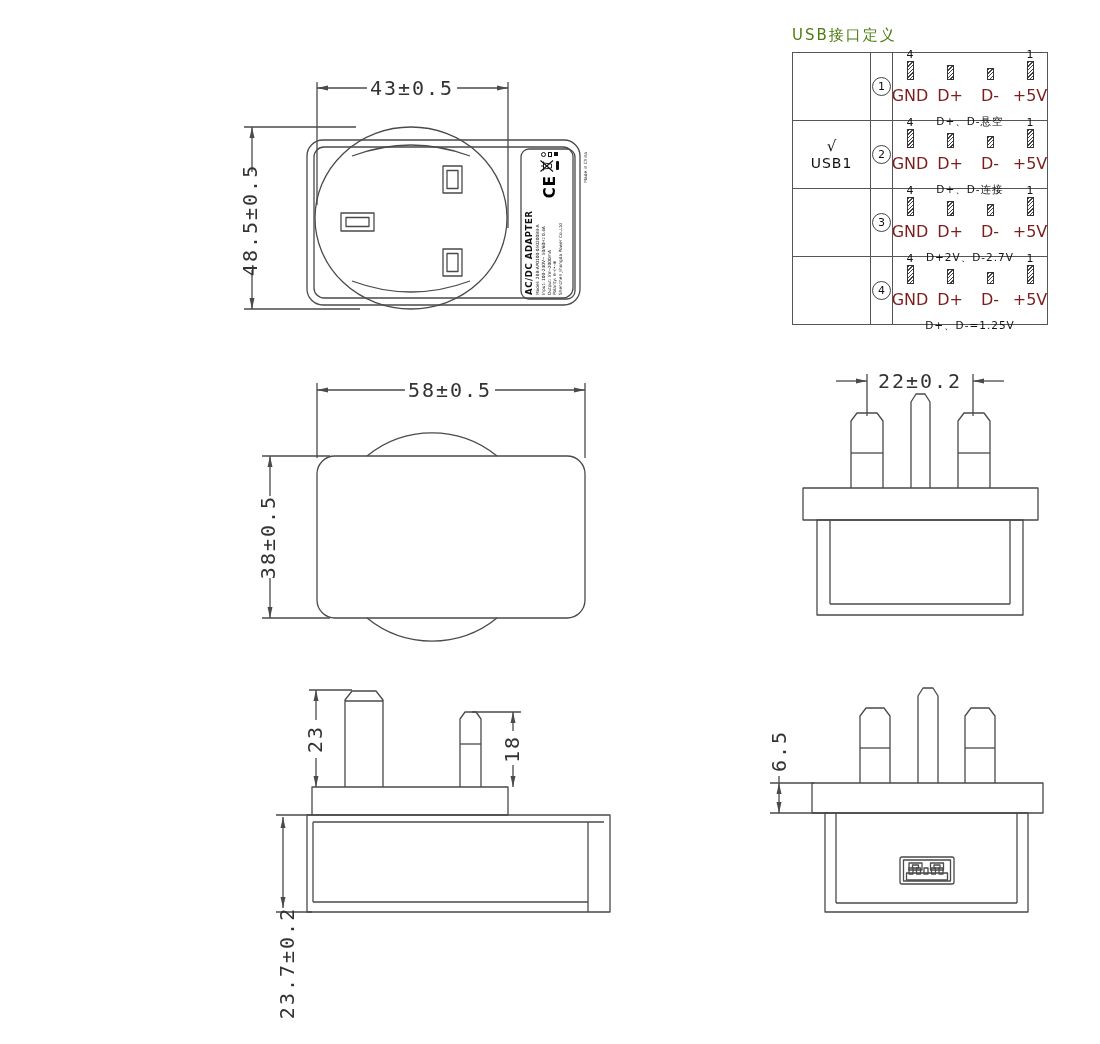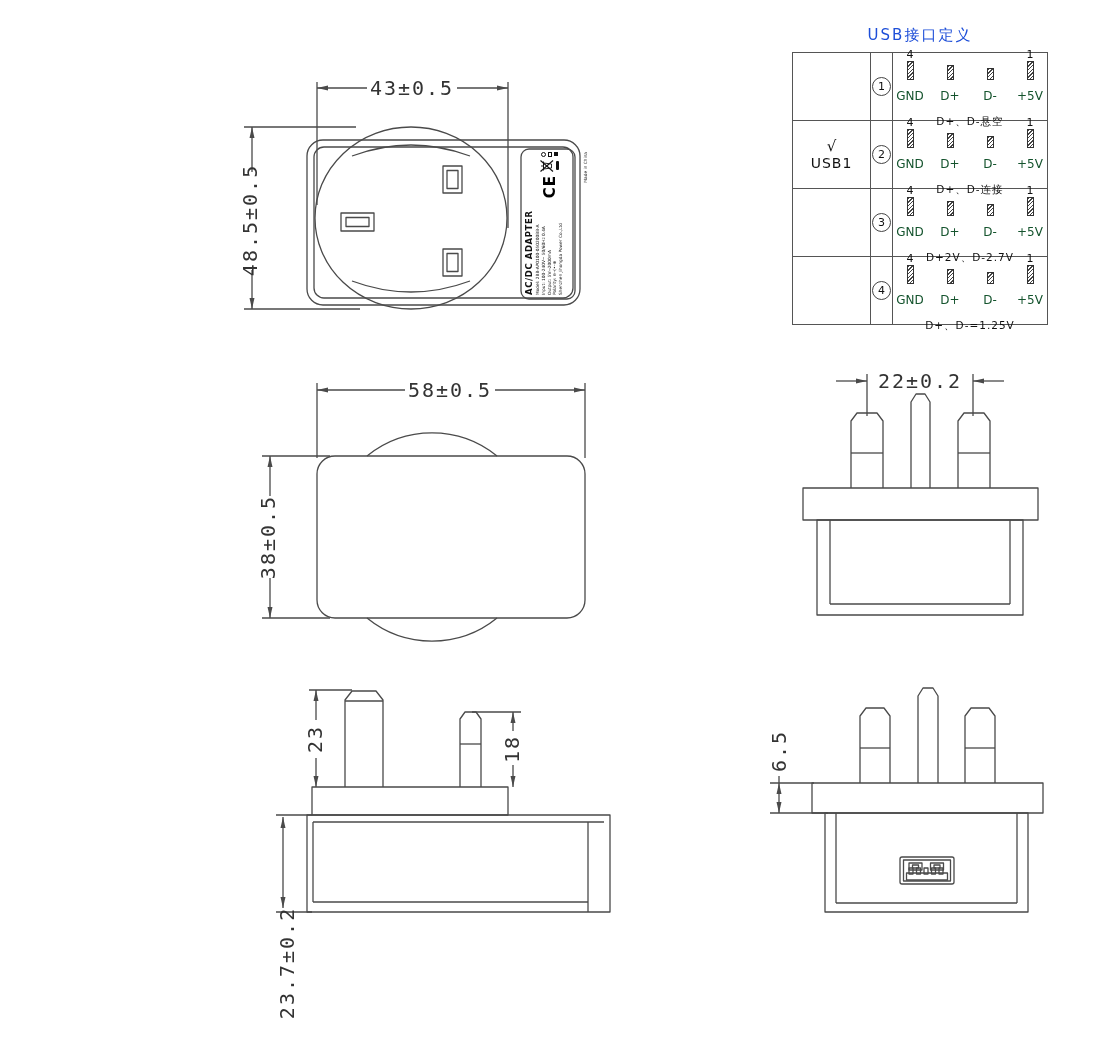--- a/index.html
+++ b/index.html
@@ -5,22 +5,22 @@
   html,body{margin:0;padding:0;background:#fff;}
   .canvas{position:relative;width:1100px;height:1044px;background:#fff;overflow:hidden;
           font-family:"DejaVu Sans", sans-serif;color:#1a1a1a;}
   svg.draw{position:absolute;left:0;top:0;}
   svg.draw path, svg.draw rect, svg.draw ellipse, svg.draw line, svg.draw polyline{
     stroke:#4a4a4a;stroke-width:1.3;fill:none;stroke-linejoin:round;stroke-linecap:butt;}
   svg.draw polygon.arr{fill:#4a4a4a;stroke:none;}
   svg.draw text.dimtext{font-family:"DejaVu Sans Mono", monospace;font-size:20px;fill:#333;
     letter-spacing:2px;stroke:none;}
   
-  .usb-title{position:absolute;left:792px;top:26px;width:256px;text-align:center;
-    font-size:15px;letter-spacing:2px;color:#1d4ed8;}
+  .usb-title{position:absolute;left:792px;top:26px;width:256px;text-align:left;
+    font-size:15px;letter-spacing:2px;color:#4d7c0f;}
   .usb-table{position:absolute;left:792px;top:52px;width:256px;border:1.4px solid #555;
     box-sizing:border-box;background:#fff;}
   .trow{display:flex;height:67px;border-top:1.4px solid #555;}
   .trow:first-child{border-top:none;}
   .tc{box-sizing:border-box;}
   .c1{width:78px;border-right:1.4px solid #555;display:flex;flex-direction:column;
     align-items:center;justify-content:center;line-height:1.15;}
   .chk{font-size:15px;color:#111;}
   .port{font-size:14px;letter-spacing:1px;color:#111;text-align:right;}
   .c2{width:22px;border-right:1.4px solid #555;display:flex;align-items:center;
@@ -29,21 +29,21 @@
     display:flex;align-items:center;justify-content:center;font-size:11px;color:#111;
     position:relative;z-index:2;flex:none;}
   .c3{flex:1;display:flex;flex-direction:column;align-items:center;justify-content:center;
     padding-top:2px;}
   .pins{display:flex;gap:13px;align-items:flex-end;}
   .pin{display:flex;flex-direction:column;align-items:center;width:27px;}
   .pnum{font-size:11px;line-height:13px;color:#111;}
   .picon{width:7px;border:1px solid #333;box-sizing:border-box;
     background:repeating-linear-gradient(135deg,#444 0,#444 1px,#fff 1px,#fff 2.6px);}
   .h19{height:19px;} .h15{height:15px;} .h12{height:12px;}
-  .plabel{font-size:12px;line-height:14px;color:#14532d;margin-top:9px;}
+  .plabel{font-size:16px;line-height:14px;color:#7f1d1d;margin-top:9px;}
   .note{font-size:10.5px;letter-spacing:1px;color:#111;margin-top:12px;line-height:13px;}
   
   .label-strip{position:absolute;left:521px;top:148px;width:152px;height:56px;
     transform:rotate(-90deg) translate(-152px,0);transform-origin:top left;
     display:flex;box-sizing:border-box;padding:3px 4px 2px 5px;}
   .lbl-main{flex:1;display:flex;flex-direction:column;min-width:0;}
   .lbl-title{font-size:8.5px;font-weight:bold;letter-spacing:0.6px;color:#111;
     line-height:10px;margin-bottom:1px;white-space:nowrap;}
   .lbl-line{font-size:4.3px;line-height:5.8px;color:#111;white-space:nowrap;}
   .lbl-right{width:50px;display:flex;flex-direction:row;align-items:center;

